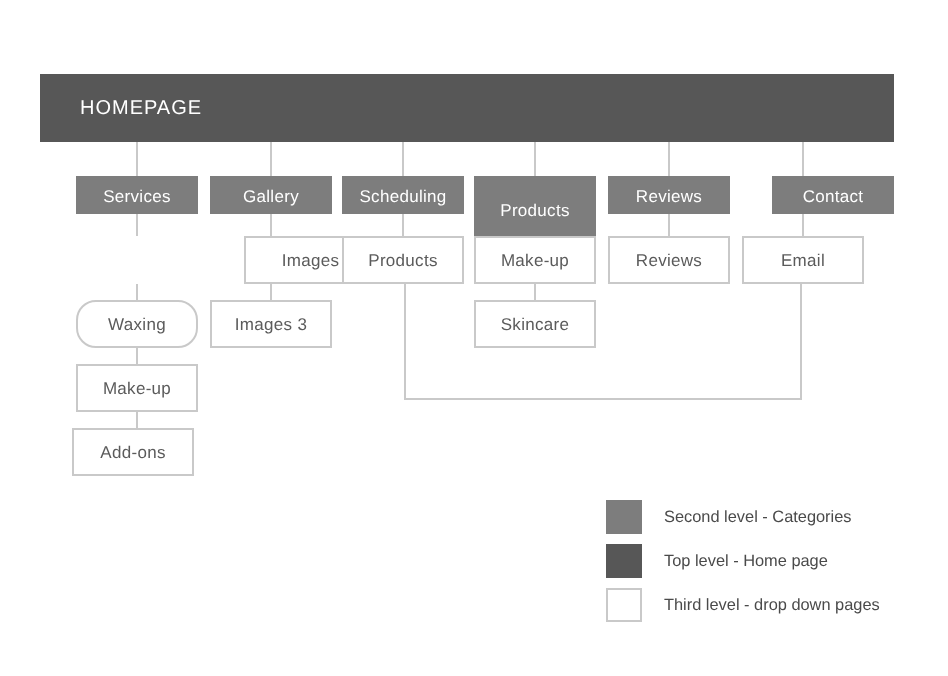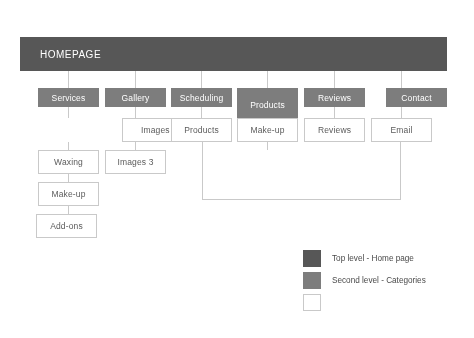--- a/index.html
+++ b/index.html
@@ -121,42 +121,44 @@
 
   <div class="box box-l1" style="left:20px; top:37px; width:427px; height:34px;">HOMEPAGE</div>
 
   <div class="box box-l2" style="left:38px;  top:88px; width:61px; height:19px;">Services</div>
   <div class="box box-l2" style="left:105px; top:88px; width:61px; height:19px;">Gallery</div>
   <div class="box box-l2" style="left:171px; top:88px; width:61px; height:19px;">Scheduling</div>
   <div class="box box-l2" style="left:237px; top:88px; width:61px; height:33px;">Products</div>
   <div class="box box-l2" style="left:304px; top:88px; width:61px; height:19px;">Reviews</div>
   <div class="box box-l2" style="left:371px; top:88px; width:61px; height:19px;margin-left:15px;">Contact</div>
 
-  <div class="box box-l3" style="left:38px; top:150px; width:61px; height:24px;">Waxing</div>
+  <div class="box box-l3" style="left:38px; top:150px; width:61px; height:24px;border-radius:10px;">Waxing</div>
   <div class="box box-l3" style="left:38px; top:182px; width:61px; height:24px;">Make-up</div>
   <div class="box box-l3" style="left:36px; top:214px; width:61px; height:24px;">Add-ons</div>
 
   <div class="box box-l3" style="left:122px; top:118px; width:74px; height:24px;">Images 1</div>
   <div class="box box-l3" style="left:105px; top:150px; width:61px; height:24px;">Images 3</div>
 
   <div class="box box-l3" style="left:171px; top:118px; width:61px; height:24px;">Products</div>
 
   <div class="box box-l3" style="left:237px; top:118px; width:61px; height:24px;">Make-up</div>
+  <div class="box box-l3" style="left:237px; top:150px; width:61px; height:24px;">Skincare</div>
 
   <div class="box box-l3" style="left:304px; top:118px; width:61px; height:24px;">Reviews</div>
 
   <div class="box box-l3" style="left:371px; top:118px; width:61px; height:24px;">Email</div>
 
   <div id="legend">
     <div class="legend-row">
+      <span class="legend-swatch sw-second"></span>
+      <span class="legend-label">Second level - Categories</span>
+    </div>
+    <div class="legend-row">
       <span class="legend-swatch sw-top"></span>
       <span class="legend-label">Top level - Home page</span>
     </div>
     <div class="legend-row">
-      <span class="legend-swatch sw-second"></span>
-      <span class="legend-label">Second level - Categories</span>
-    </div>
-    <div class="legend-row">
       <span class="legend-swatch sw-third"></span>
+      <span class="legend-label">Third level - drop down pages</span>
     </div>
   </div>
 
 </div>
 
 </body></html>

